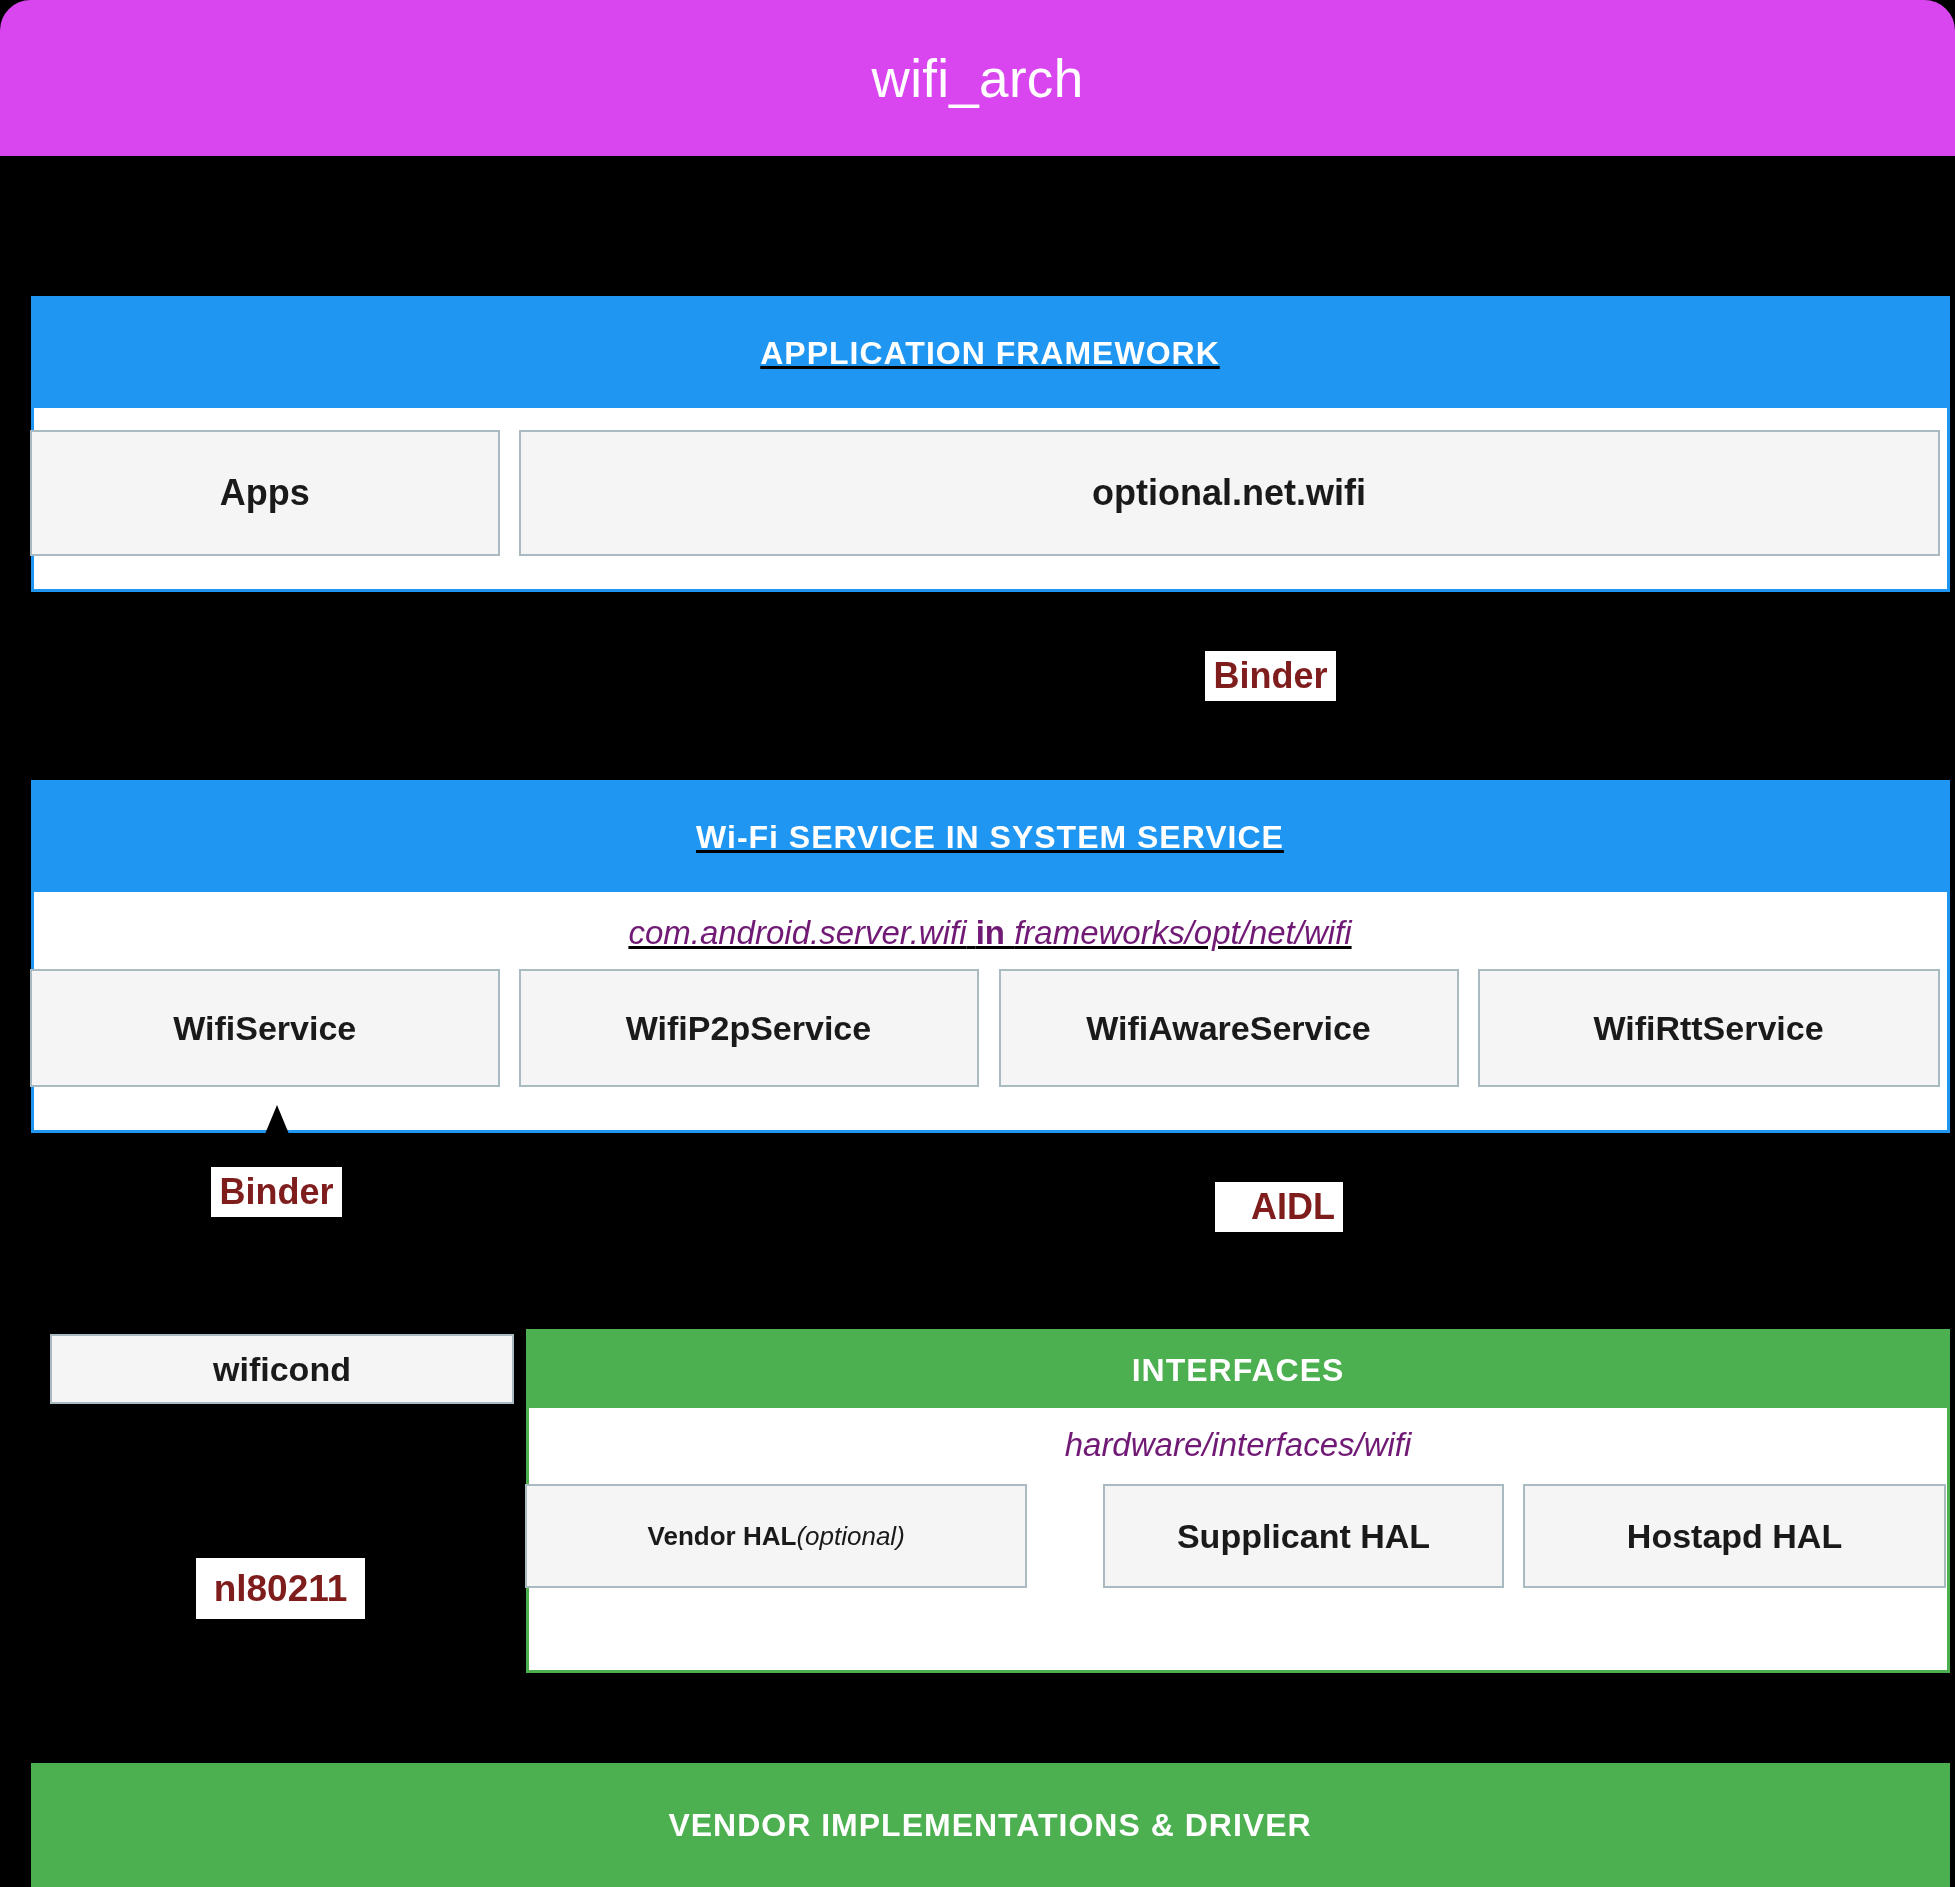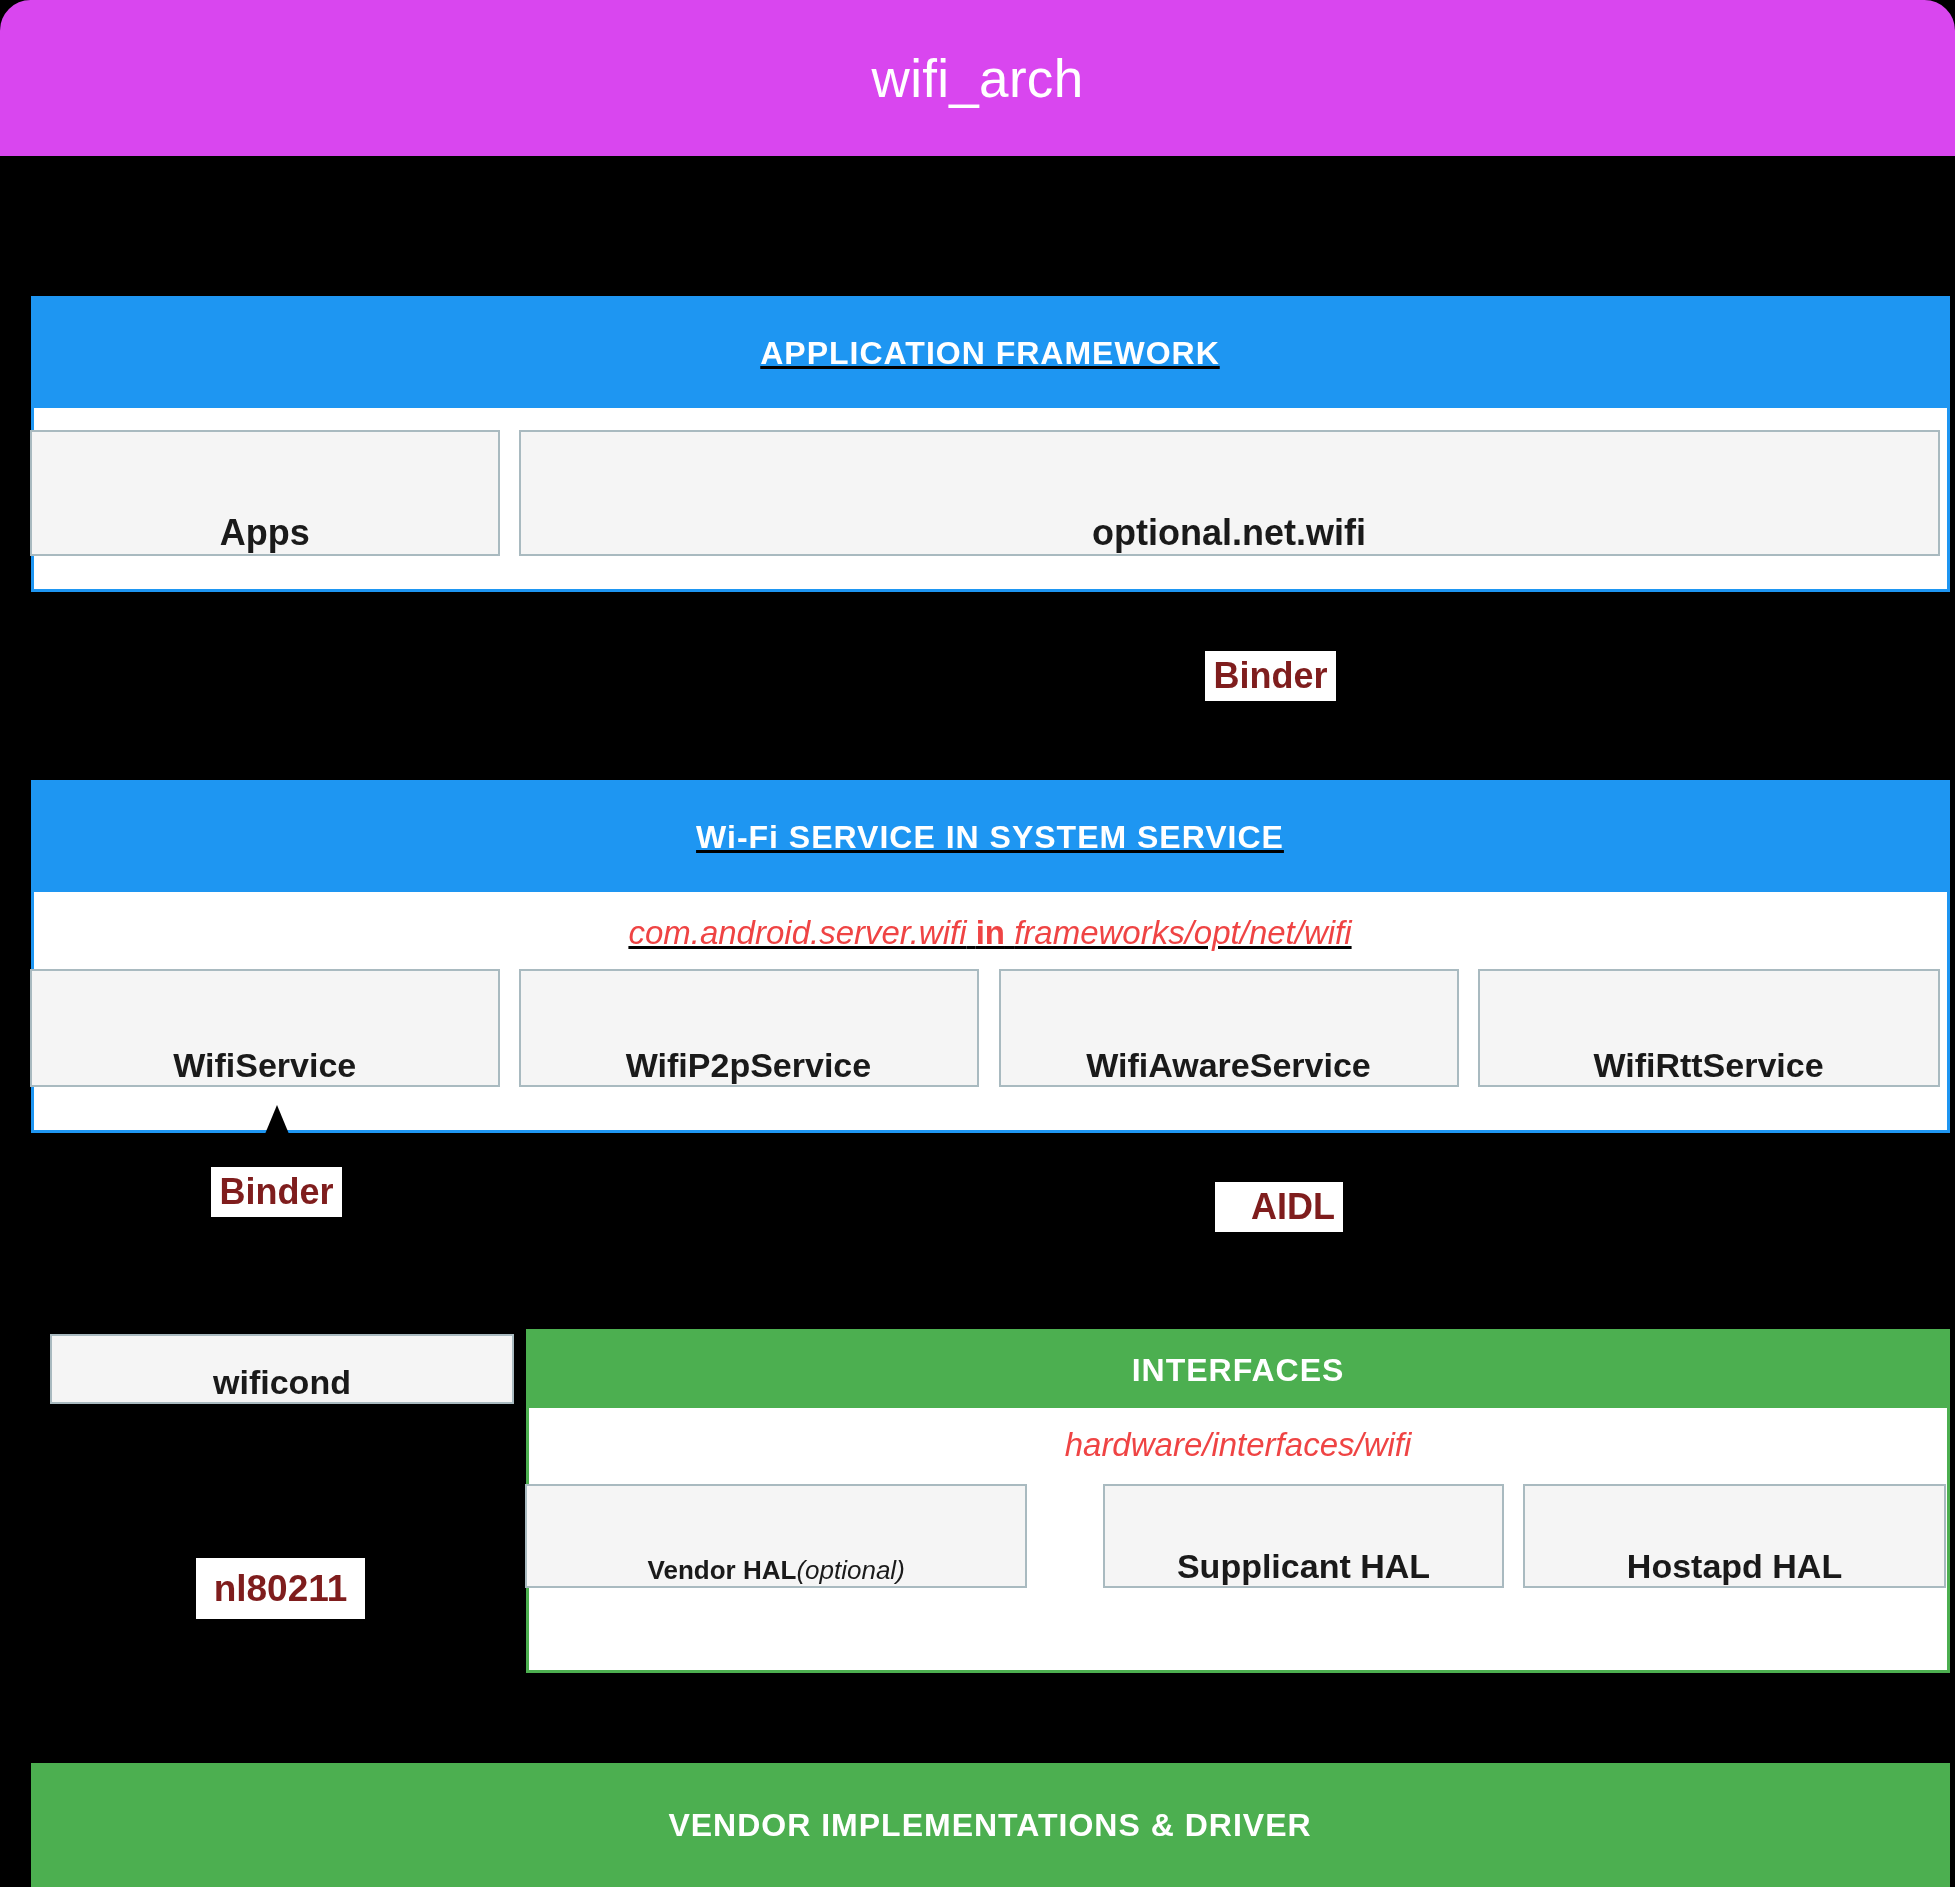--- a/index.html
+++ b/index.html
@@ -61,37 +61,37 @@
   .layer-body {
     position: relative;
     width: 100%;
     box-sizing: border-box;
   }
 
   
   .path-caption {
     text-align: center;
     font-style: italic;
-    color: #ef4444;
+    color: #701a75;
     font-size: 33px;
     line-height: 1;
   }
   .path-caption .bold-in {
     font-style: normal;
     font-weight: bold;
   }
 
   
   .node-box {
     position: absolute;
     box-sizing: border-box;
     background: #f5f5f5;
     border: 2.5px solid #A9BAC0;
     display: flex;
-    align-items: flex-end;
+    align-items: center;
     justify-content: center;
     color: #1a1a1a;
     font-weight: bold;
     text-align: center;
   }
   .node-box .opt {
     font-style: italic;
     font-weight: normal;
   }
 

